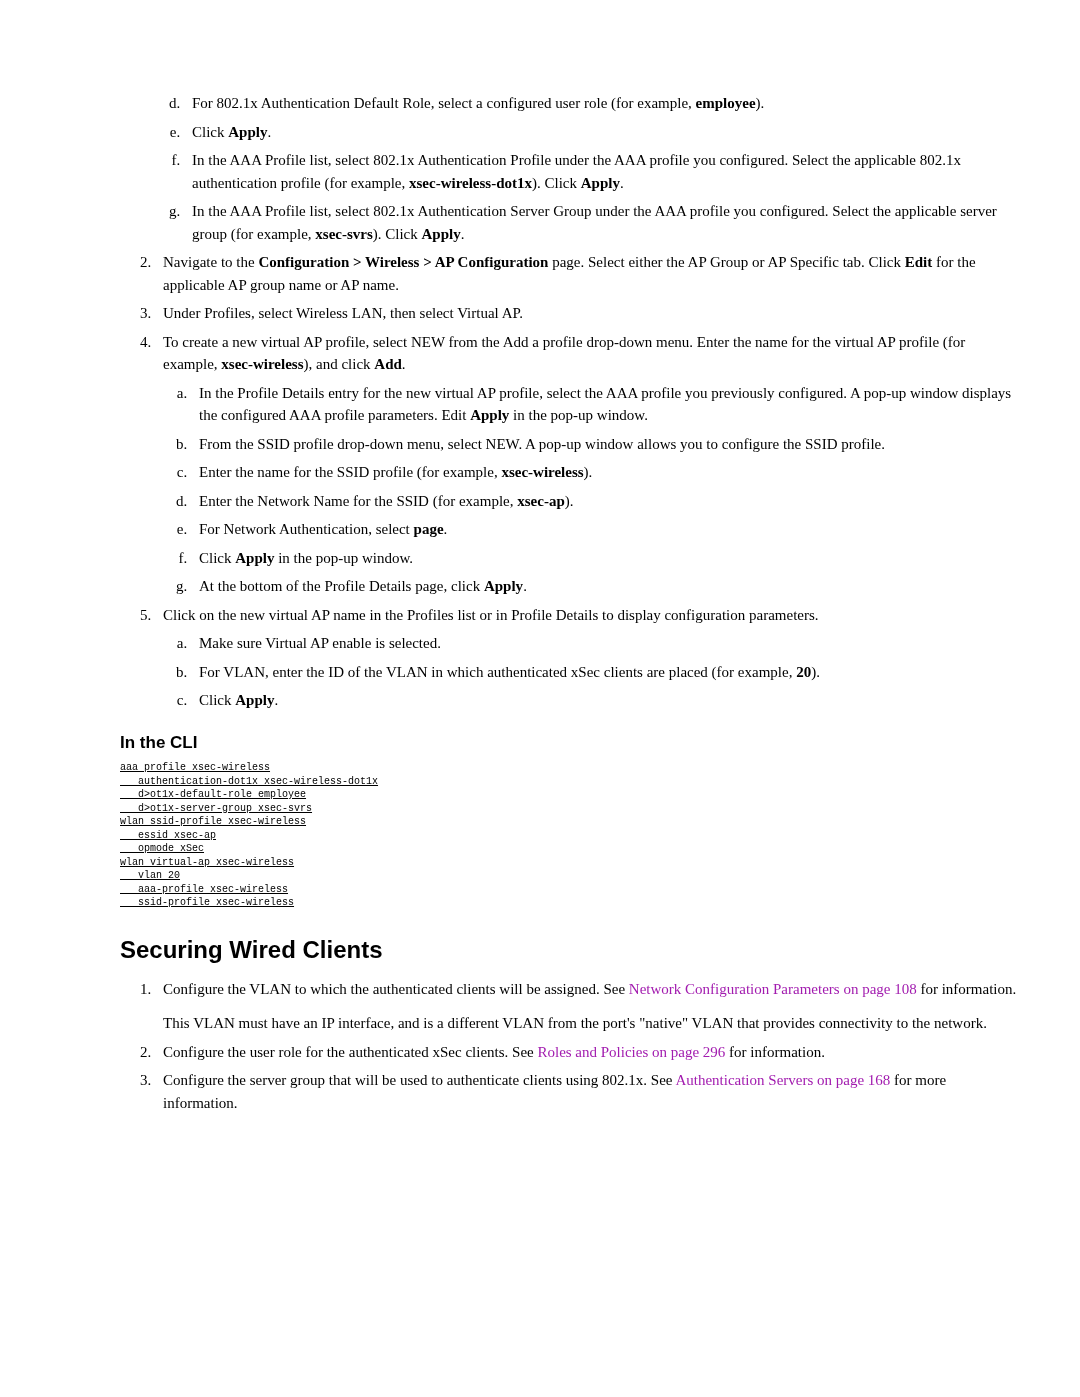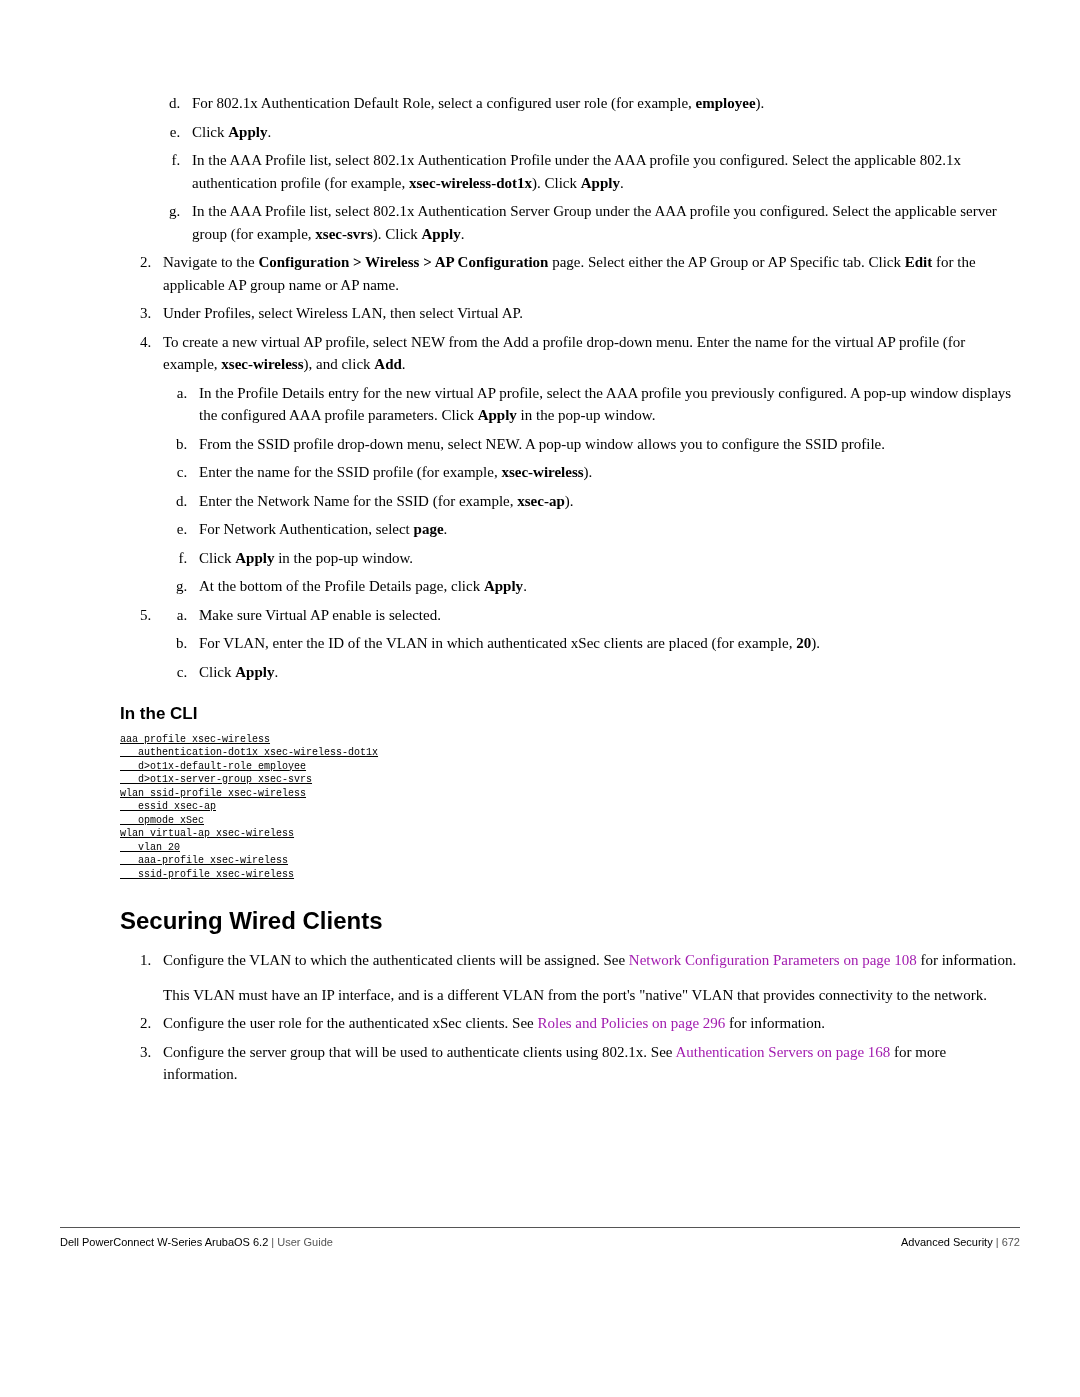--- a/index.html
+++ b/index.html
@@ -107,21 +107,21 @@
     <li>
       <span>Navigate to the </span><span class="bold">Configuration &gt; Wireless &gt; AP Configuration</span><span> page. Select either the AP Group or AP Specific tab. Click </span><span class="bold">Edit</span><span> for the applicable AP group name or AP name.</span>
     </li>
     <li>
       <span>Under Profiles, select Wireless LAN, then select Virtual AP.</span>
     </li>
     <li>
       <span>To create a new virtual AP profile, select NEW from the Add a profile drop-down menu. Enter the name for the virtual AP profile (for example, </span><span class="bold">xsec-wireless</span><span>), and click </span><span class="bold">Add</span><span>.</span>
       <ol class="alpha">
         <li>
-          <span>In the Profile Details entry for the new virtual AP profile, select the AAA profile you previously configured. A pop-up window displays the configured AAA profile parameters. Click </span><span class="bold">Apply</span><span> in the pop-up window.</span>
+          <span>In the Profile Details entry for the new virtual AP profile, select the AAA profile you previously configured. A pop-up window displays the configured AAA profile parameters. Edit </span><span class="bold">Apply</span><span> in the pop-up window.</span>
         </li>
         <li>
           <span>From the SSID profile drop-down menu, select NEW. A pop-up window allows you to configure the SSID profile.</span>
         </li>
         <li>
           <span>Enter the name for the SSID profile (for example, </span><span class="bold">xsec-wireless</span><span>).</span>
         </li>
         <li>
           <span>Enter the Network Name for the SSID (for example, </span><span class="bold">xsec-ap</span><span>).</span>
         </li>
@@ -130,20 +130,21 @@
         </li>
         <li>
           <span>Click </span><span class="bold">Apply</span><span> in the pop-up window.</span>
         </li>
         <li>
           <span>At the bottom of the Profile Details page, click </span><span class="bold">Apply</span><span>.</span>
         </li>
       </ol>
     </li>
     <li>
+      <span>Click on the new virtual AP name in the Profiles list or in Profile Details to display configuration parameters.</span>
       <ol class="alpha">
         <li>
           <span>Make sure Virtual AP enable is selected.</span>
         </li>
         <li>
           <span>For VLAN, enter the ID of the VLAN in which authenticated xSec clients are placed (for example, </span><span class="bold">20</span><span>).</span>
         </li>
         <li>
           <span>Click </span><span class="bold">Apply</span><span>.</span>
         </li>
@@ -172,21 +173,13 @@
       <div style="margin-top:12px;">This VLAN must have an IP interface, and is a different VLAN from the port's "native" VLAN that provides connectivity to the network.</div>
     </li>
     <li>
       <span>Configure the user role for the authenticated xSec clients. See </span><span class="link">Roles and Policies on page 296</span><span> for information.</span>
     </li>
     <li>
       <span>Configure the server group that will be used to authenticate clients using 802.1x. See </span><span class="link">Authentication Servers on page 168</span><span> for more information.</span>
     </li>
   </ol>
 
-  <div class="footer">
-    <div>
-      <span>Dell PowerConnect W-Series ArubaOS 6.2 </span><span style="color:#555">| User Guide</span>
-    </div>
-    <div>
-      <span>Advanced Security  </span><span style="color:#555">|  672</span>
-    </div>
-  </div>
 </div>
 
 </body></html>

